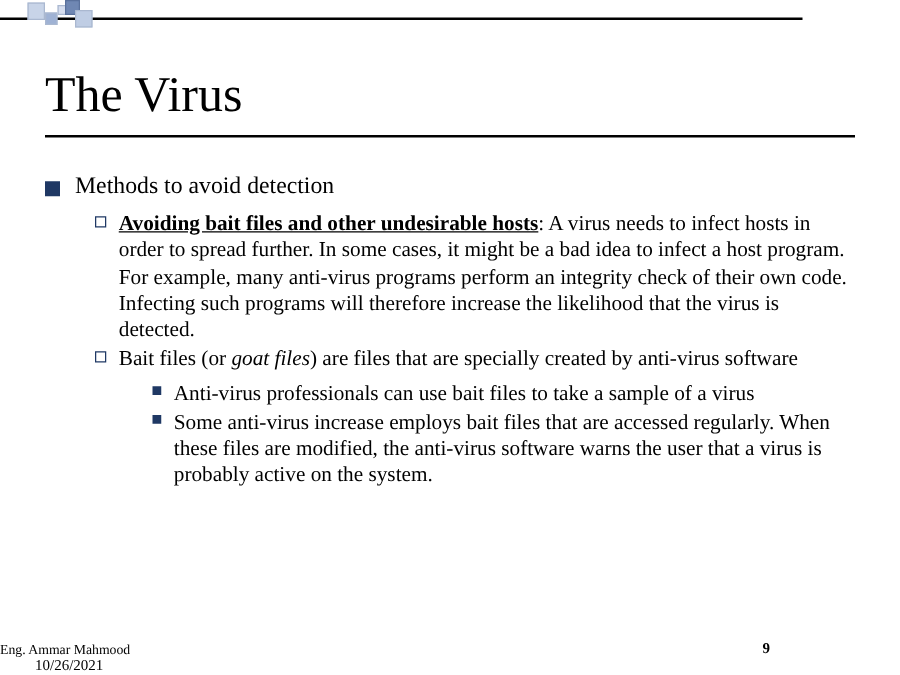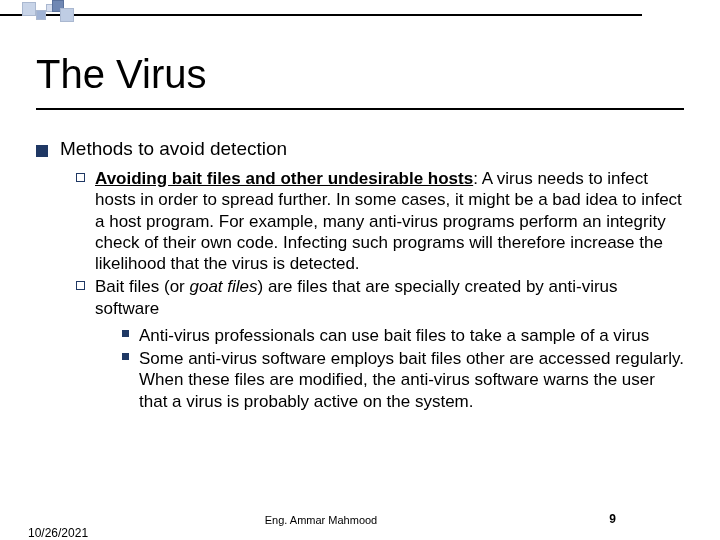--- a/index.html
+++ b/index.html
@@ -1,17 +1,17 @@
 <!DOCTYPE html>
 <html><head>
 <meta charset="utf-8">
 <style>
   * { margin: 0; padding: 0; box-sizing: border-box; }
   html, body { width: 720px; height: 540px; background: #fff; font-family: Arial, Helvetica, sans-serif; color: #000; }
-  .slide { position: relative; width: 642px; height: 540px; }
+  .slide { position: relative; width: 642px; height: 540px; font-family: Liberation Serif, serif; }
   .topbar { position: absolute; top: 0; left: 0; width: 100%; height: 30px; }
   .topbar .hline { position: absolute; top: 14px; left: 0; width: 100%; height: 2px; background: #000; }
   .sqgroup { position: absolute; top: 0; left: 22px; }
   .sq { position: absolute; background: #dbe5f1; border: 1px solid #aab8d0; }
   .sq.s1 { width: 14px; height: 14px; top: 2px; left: 0; background:#c8d4e8; }
   .sq.s2 { width: 10px; height: 10px; top: 10px; left: 14px; background:#9fb2d4; }
   .sq.s3 { width: 8px; height: 8px; top: 4px; left: 24px; background:#d6deef; }
   .sq.s4 { width: 12px; height: 12px; top: 0px; left: 30px; background:#6f87b3; border-color:#5a719c;}
   .sq.s5 { width: 14px; height: 14px; top: 8px; left: 38px; background:#bfcde4;}
   .title { position: absolute; top: 52px; left: 36px; font-size: 40px; font-weight: 400; }
@@ -24,21 +24,21 @@
   .lvl2 { display: flex; margin-bottom: 2px; }
   .lvl2 .bullet { width: 9px; height: 9px; border: 1.5px solid #1f3864; margin-top: 5px; margin-right: 10px; flex-shrink: 0; }
   .lvl2 .txt { font-size: 17px; line-height: 1.25; }
   .lvl3wrap { margin-left: 46px; margin-top: 6px; }
   .lvl3 { display: flex; margin-bottom: 2px; }
   .lvl3 .bullet { width: 7px; height: 7px; background: #1f3864; margin-top: 5px; margin-right: 10px; flex-shrink: 0; }
   .lvl3 .txt { font-size: 17px; line-height: 1.25; }
   .underline { text-decoration: underline; }
   .italic { font-style: italic; }
   .footer-date { position: absolute; bottom: 0; left: 28px; font-size: 12px; }
-  .footer-center { position: absolute; bottom: 14px; left: 0; width: 100%; text-align: center; font-size: 11px; }
+  .footer-center { position: absolute; bottom: 14px; left: 0; width: 100%; font-size: 11px; }
   .footer-num { position: absolute; bottom: 14px; right: 26px; font-size: 12px; font-weight: bold; }
 </style>
 </head>
 <body>
 
 <div class="slide">
   <div class="topbar">
     <div class="hline"></div>
     <div class="sqgroup">
       <div class="sq s1"></div>
@@ -68,21 +68,21 @@
         <div class="txt"><span>Bait files (or </span><span class="italic">goat files</span><span>) are files that are specially created by anti-virus software</span></div>
       </div>
 
       <div class="lvl3wrap">
         <div class="lvl3">
           <div class="bullet"></div>
           <div class="txt">Anti-virus professionals can use bait files to take a sample of a virus</div>
         </div>
         <div class="lvl3">
           <div class="bullet"></div>
-          <div class="txt">Some anti-virus software employs bait files other are accessed regularly. When these files are modified, the anti-virus software warns the user that a virus is probably active on the system.</div>
+          <div class="txt">Some anti-virus increase employs bait files that are accessed regularly. When these files are modified, the anti-virus software warns the user that a virus is probably active on the system.</div>
         </div>
       </div>
     </div>
   </div>
 
   <div class="footer-date">10/26/2021</div>
   <div class="footer-center">Eng. Ammar Mahmood</div>
   <div class="footer-num">9</div>
 </div>
 

